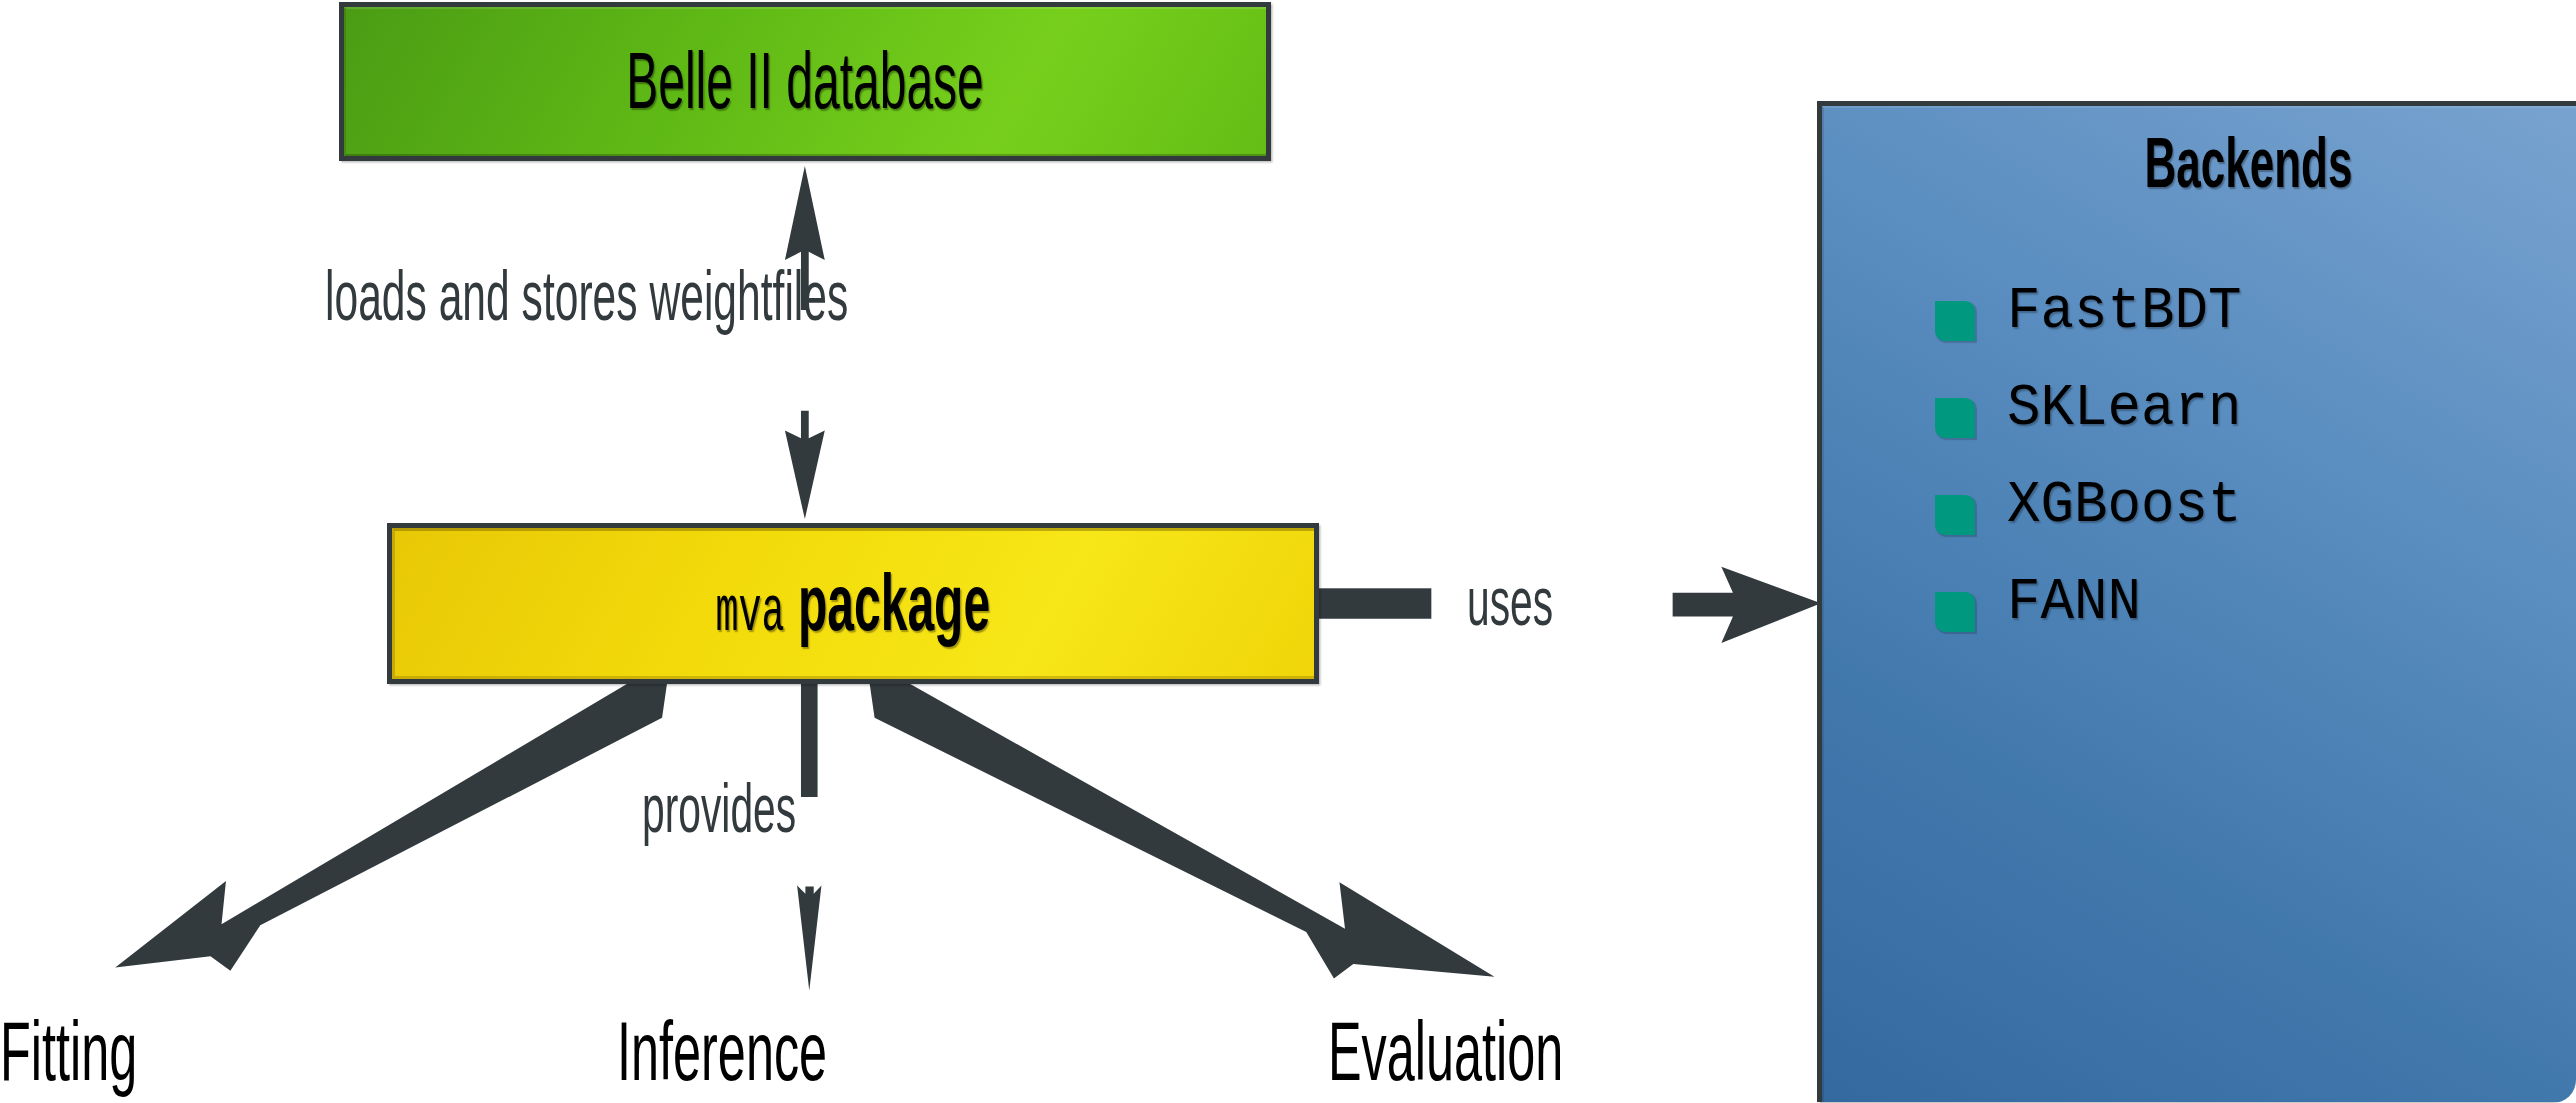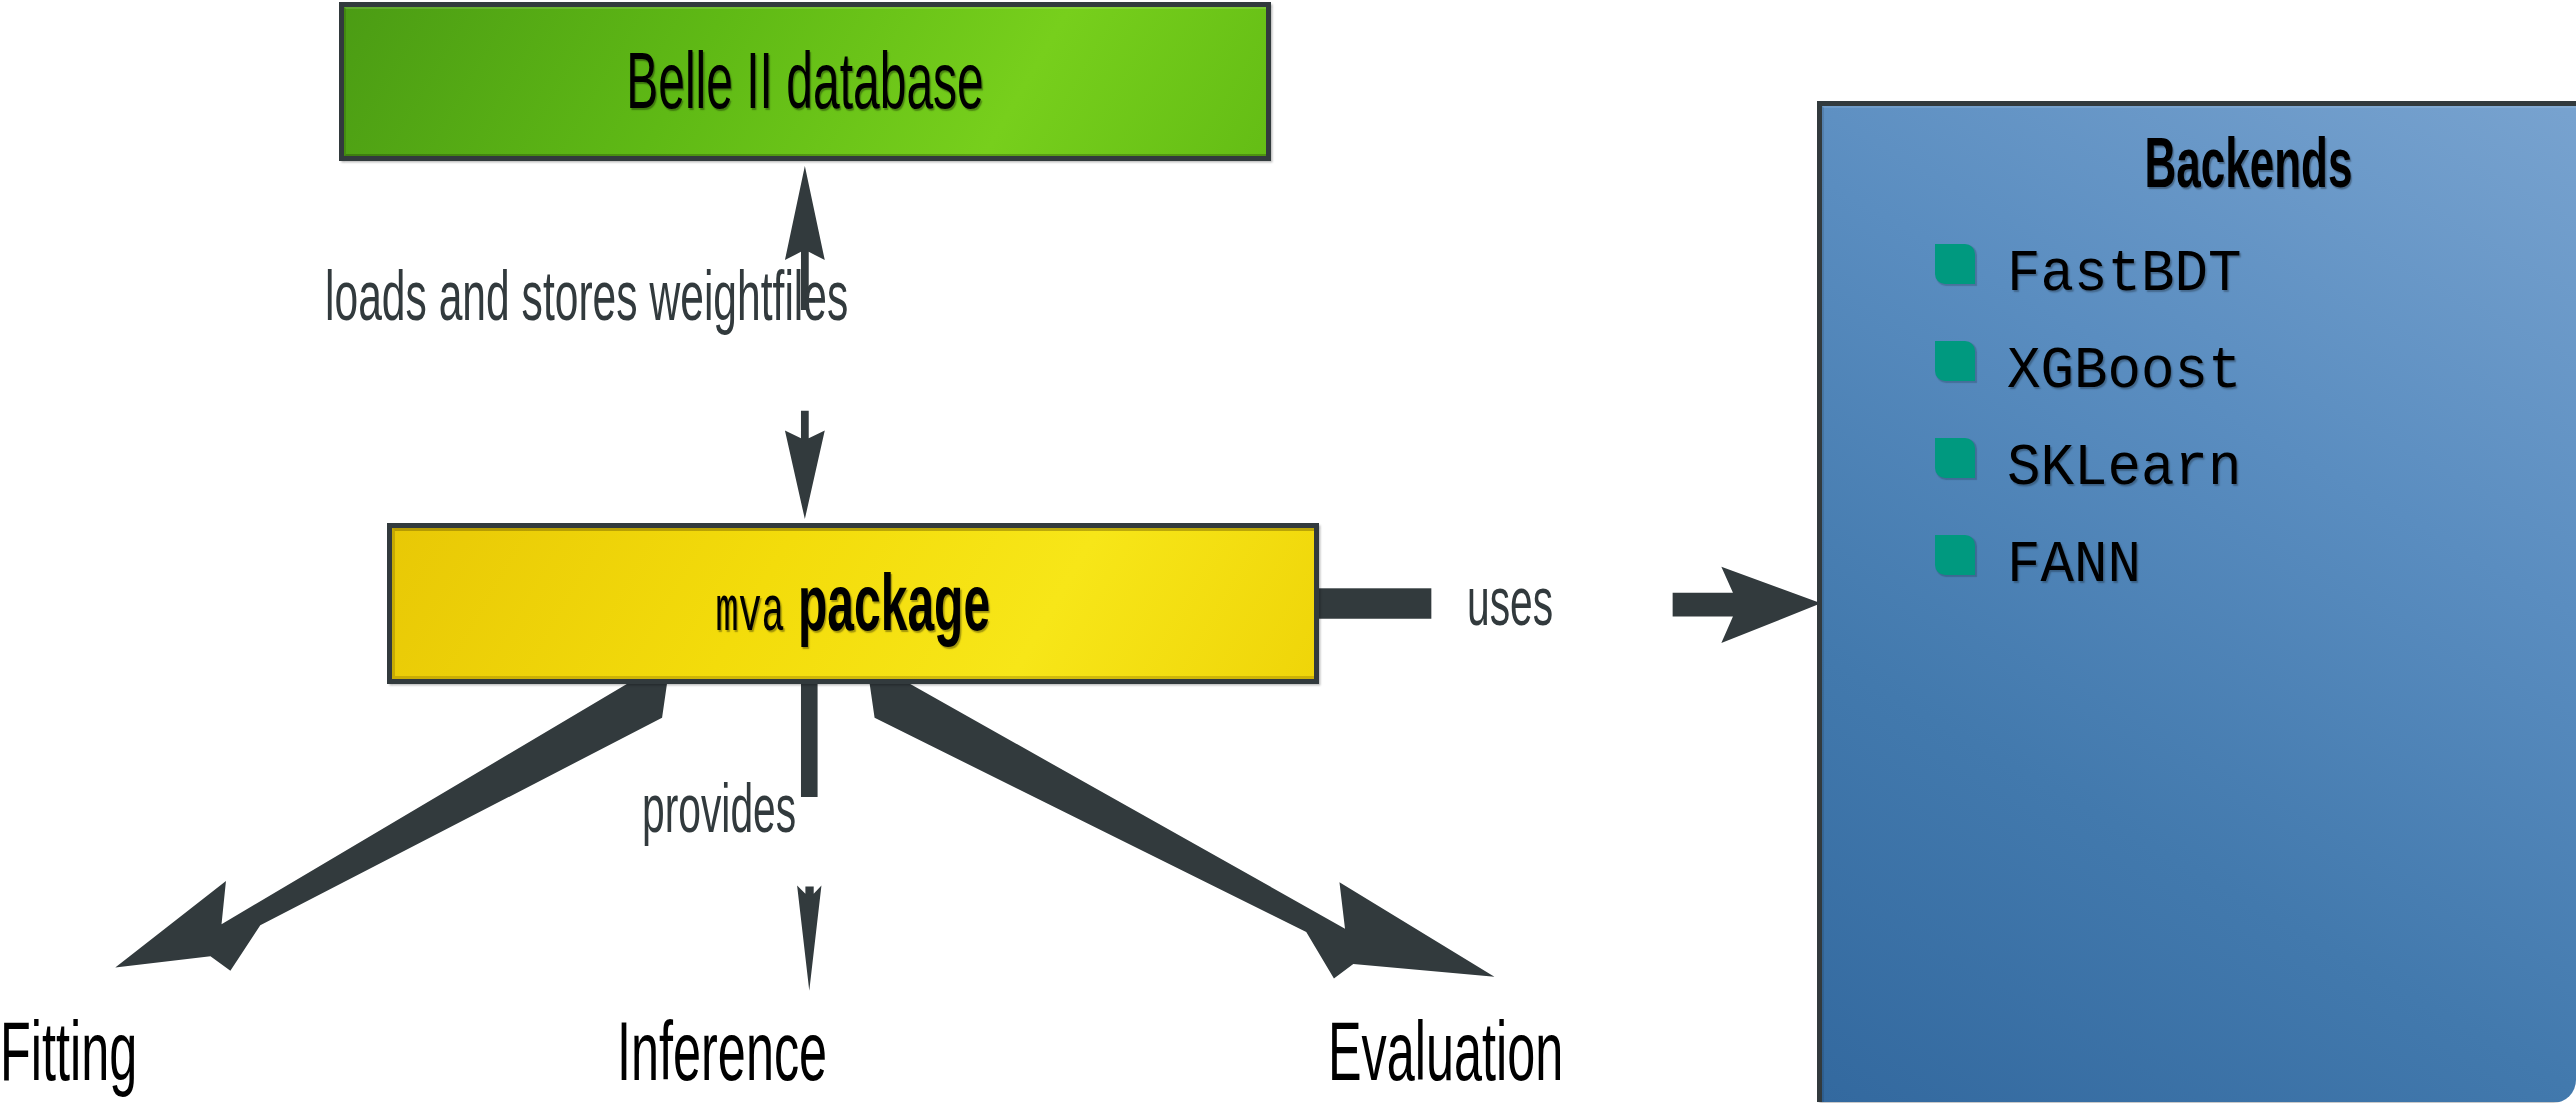--- a/index.html
+++ b/index.html
@@ -112,21 +112,21 @@
   #backends-list {
     position: absolute;
     left: 113px;
     top: 138px;
     width: 631px;
   }
   .backend-row {
     position: relative;
     height: 97px;
     display: flex;
-    align-items: flex-start;
+    align-items: flex-end;
   }
   .backend-bullet {
     width: 40px;
     height: 40px;
     background: #00997f;
     border-radius: 0 10px 0 10px;
     flex: 0 0 auto;
     box-shadow: 1.1px 1.1px 1.1px rgba(0,0,0,0.18);
   }
   .backend-label {
@@ -263,26 +263,26 @@
 
       <div class="backend-row">
         <span class="backend-bullet" style="background: rgb(0, 153, 127);"></span>
         <span class="backend-label">FastBDT</span>
       </div>
 
 
 
       <div class="backend-row">
         <span class="backend-bullet" style="background: rgb(0, 153, 127);"></span>
-        <span class="backend-label">XGBoost</span>
+        <span class="backend-label">SKLearn</span>
       </div>
 
       <div class="backend-row">
         <span class="backend-bullet" style="background: rgb(0, 153, 127);"></span>
-        <span class="backend-label">SKLearn</span>
+        <span class="backend-label">XGBoost</span>
       </div>
 
       <div class="backend-row">
         <span class="backend-bullet" style="background: rgb(0, 153, 127);"></span>
         <span class="backend-label">FANN</span>
       </div>
 
 
     </div>
   </div>

